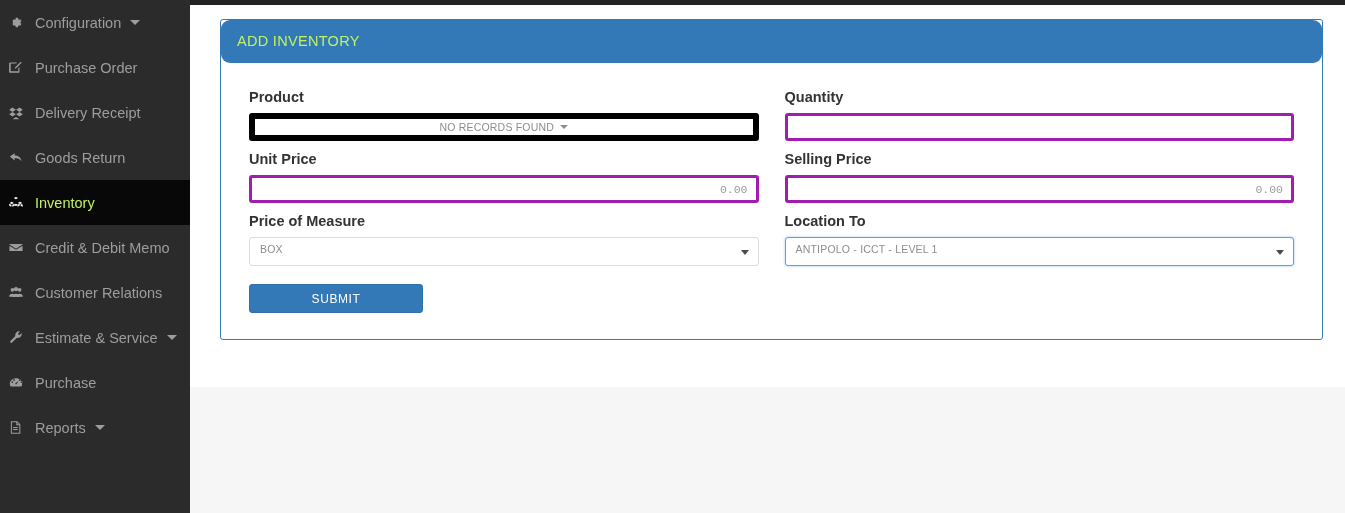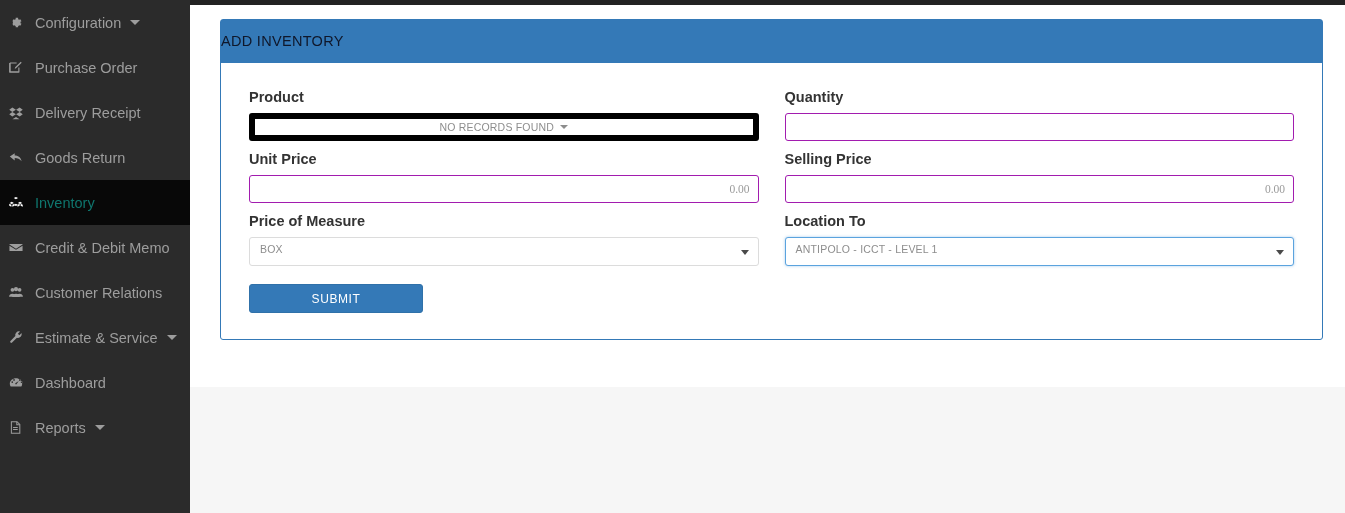--- a/index.html
+++ b/index.html
@@ -53,21 +53,21 @@
     height: 45px;
     padding: 0 10px 0 8px;
     color: #9d9d9d;
     font-size: 14.5px;
     white-space: nowrap;
     cursor: pointer;
     box-sizing: border-box;
   }
   .nav-item.active {
     background: #080808;
-    color: #0f766e;
+    color: #bef264;
   }
   .nav-icon {
     width: 22px;
     min-width: 22px;
     height: 16px;
     display: inline-flex;
     align-items: center;
     justify-content: flex-start;
     margin-right: 5px;
   }
@@ -108,27 +108,28 @@
     left: 30px;
     top: 14px;
     width: 1103px;
     background: #ffffff;
     border: 1px solid #3479b7;
     border-radius: 3px;
     box-sizing: border-box;
   }
   .panel-header {
     background: #3479b7;
-    color: #0f172a;
+    color: #bef264;
     height: 43px;
     line-height: 43px;
-    padding: 0 0;
+    padding: 0 16px;
     font-size: 14.5px;
     letter-spacing: 0.3px;
     box-sizing: border-box;
+    border-radius: 9px;
   }
   .panel-body {
     padding: 16px 28px 26px 28px;
     box-sizing: border-box;
   }
 
   .form-row {
     display: flex;
     gap: 26px;
   }
@@ -142,24 +143,24 @@
     font-weight: bold;
     color: #333333;
     margin: 10px 0 8px 0;
   }
 
   .text-input {
     display: block;
     width: 100%;
     height: 28px;
     box-sizing: border-box;
-    border: 1px solid #a21caf;
+    border: 3px solid #a21caf;
     border-radius: 3px;
     background: #ffffff;
-    font-family: Liberation Serif, serif;
+    font-family: Liberation Mono, monospace;
     font-size: 11.5px;
     color: #8a8a8a;
     padding: 0 8px;
     outline: none;
   }
   .text-input.align-right { text-align: right; }
   .text-input::placeholder { color: #9b9b9b; opacity: 1; }
 
   
   .select-btn {
@@ -332,21 +333,21 @@
         <span class="nav-caret"></span>
       </li>
 
       <li class="nav-item">
         <span class="nav-icon">
           <svg width="16" height="15" viewBox="0 0 16 16" fill="#9d9d9d">
             <path d="M8 3.4c-3.6 0-6.6 2.6-6.6 5.8 0 1.1.3 2.1.9 3h11.4c.6-.9.9-1.9.9-3 0-3.2-3-5.8-6.6-5.8zm-4 5a.9.9 0 110-1.8.9.9 0 010 1.8zm1.9-2.3a.9.9 0 110-1.8.9.9 0 010 1.8zm6.1 0a.9.9 0 110-1.8.9.9 0 010 1.8zm1.9 2.3a.9.9 0 110-1.8.9.9 0 010 1.8z"></path>
             <path d="M8.6 9.6L11 6.4 7.6 8.5a.8.8 0 00.9 1.4z" fill="#2b2b2b"></path>
           </svg>
         </span>
-        <span class="nav-label">Dashboard</span>
+        <span class="nav-label">Purchase</span>
       </li>
 
       <li class="nav-item">
         <span class="nav-icon">
           <svg width="15" height="15" viewBox="0 0 16 16" fill="none" stroke="#9d9d9d" stroke-width="1.1">
             <path d="M3.6 1.8h6l3 3v9.4h-9V1.8z"></path>
             <path d="M9.4 1.9v3.1h3M5.4 8h5M5.4 10.2h5"></path>
           </svg>
         </span>
         <span class="nav-label">Reports</span>

